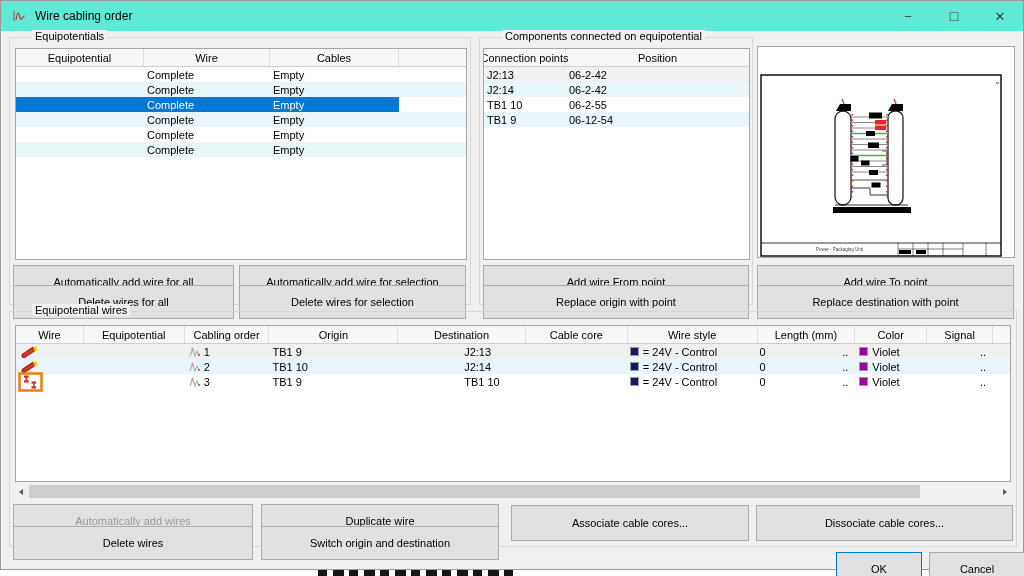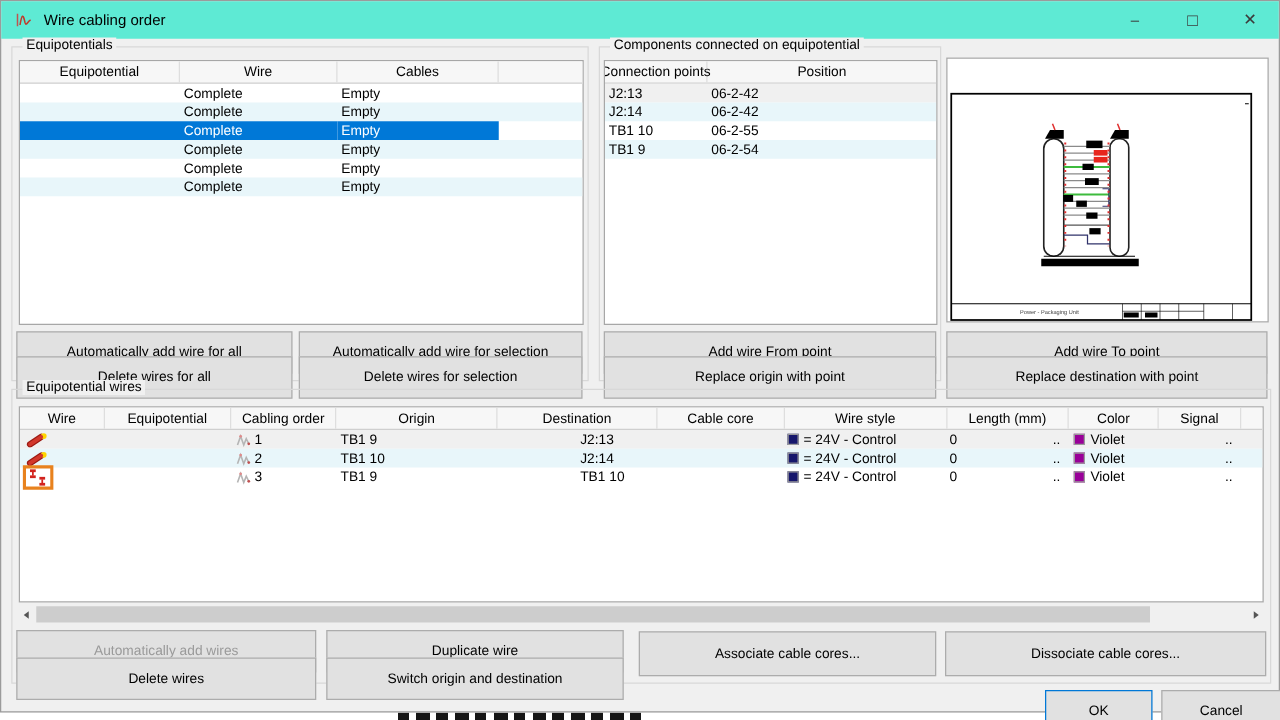--- a/index.html
+++ b/index.html
@@ -13,21 +13,21 @@
   
   .titlebar { position:absolute; left:0; top:0; width:100%; height:30px; background:#5eead4; }
   .app-icon { position:absolute; left:10px; top:7px; width:16px; height:16px; }
   .wtitle { position:absolute; left:34px; top:8px; font-size:12px; }
   .win-controls { position:absolute; right:0; top:0; height:30px; display:flex; }
   .winbtn { width:46px; height:30px; display:flex; align-items:center; justify-content:center;
             font-size:12px; color:#3b3b3b; cursor:default; }
 
   
   .group { position:absolute; border:1px solid #d8d8d8; }
-  .glabel { position:absolute; top:-8px; left:8px; background:#f0f0f0; padding:0 3px; }
+  .glabel { position:absolute; top:-8px; left:22px; background:#f0f0f0; padding:0 3px; }
 
   
   .table { position:absolute; background:#fff; border:1px solid #a7a7a7; overflow:hidden; }
   .thead { display:flex; height:18px; background:#f7f7f7; border-bottom:1px solid #cfcfcf; }
   .th { border-right:1px solid #dedede; display:flex; align-items:center; justify-content:center;
         height:100%; white-space:nowrap; }
   .th.last { border-right:none; }
   .tr { display:flex; height:15px; }
   .tr.alt { background:#e8f6fa; }
   .tr.cur { background:#f0f0f0; }
@@ -159,21 +159,21 @@
     <div class="tr alt">
       <div class="td pad" style="width:82px">J2:14</div>
       <div class="td pad" style="flex:1">06-2-42</div>
     </div>
     <div class="tr">
       <div class="td pad" style="width:82px">TB1 10</div>
       <div class="td pad" style="flex:1">06-2-55</div>
     </div>
     <div class="tr alt">
       <div class="td pad" style="width:82px">TB1 9</div>
-      <div class="td pad" style="flex:1">06-2-54</div>
+      <div class="td pad" style="flex:1">06-12-54</div>
     </div>
   </div>
   <button class="btn" style="left:482px;top:264px;width:266px;height:14px;">Add wire From point</button>
   <button class="btn" style="left:482px;top:284px;width:266px;height:14px;">Replace origin with point</button>
 
   <div class="preview">
     <svg width="256" height="210" viewBox="0 0 256 210">
       <rect x="3" y="28" width="240" height="181" fill="#fff" stroke="#000" stroke-width="1.4"></rect>
       <line x1="3" y1="196" x2="243" y2="196" stroke="#000" stroke-width="0.8"></line>
       <text x="58" y="204" font-size="4.5" fill="#444">Power - Packaging Unit</text>

